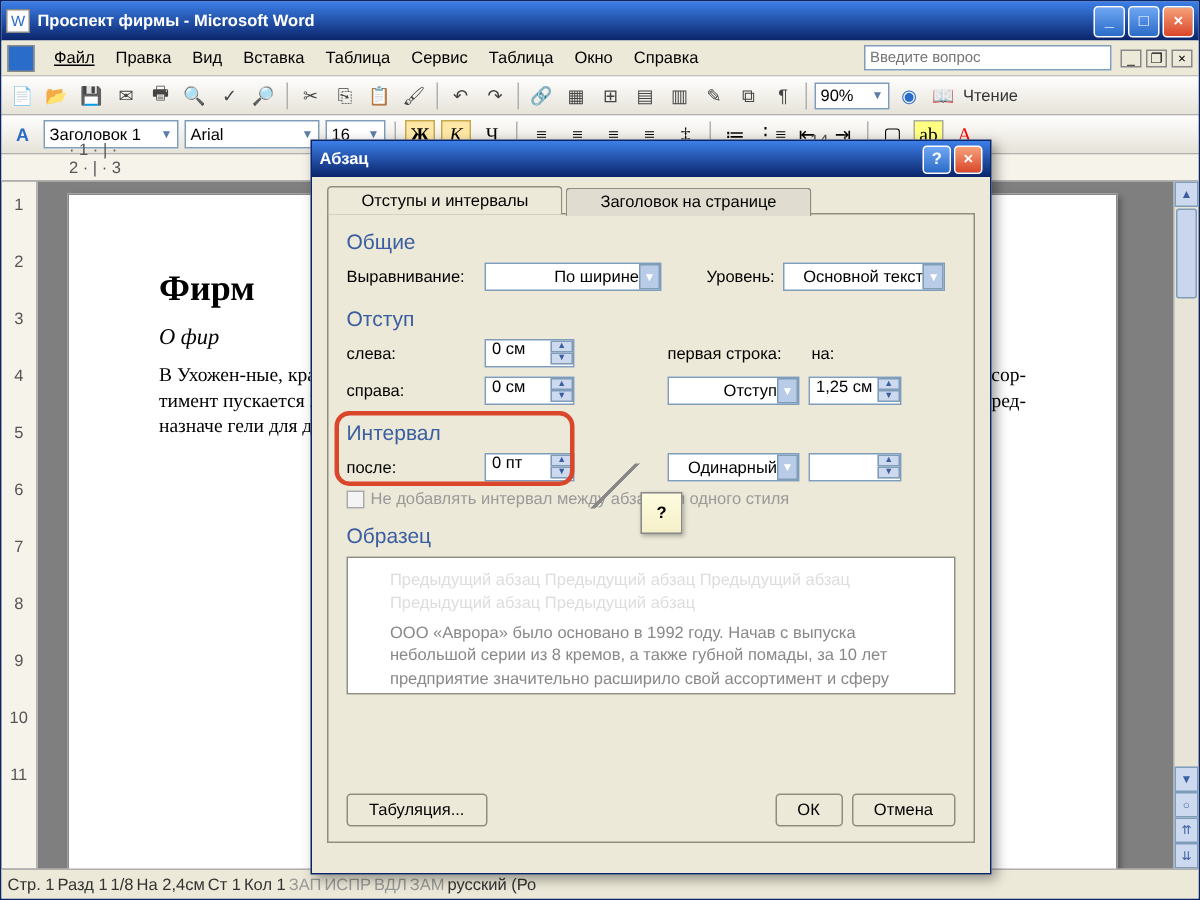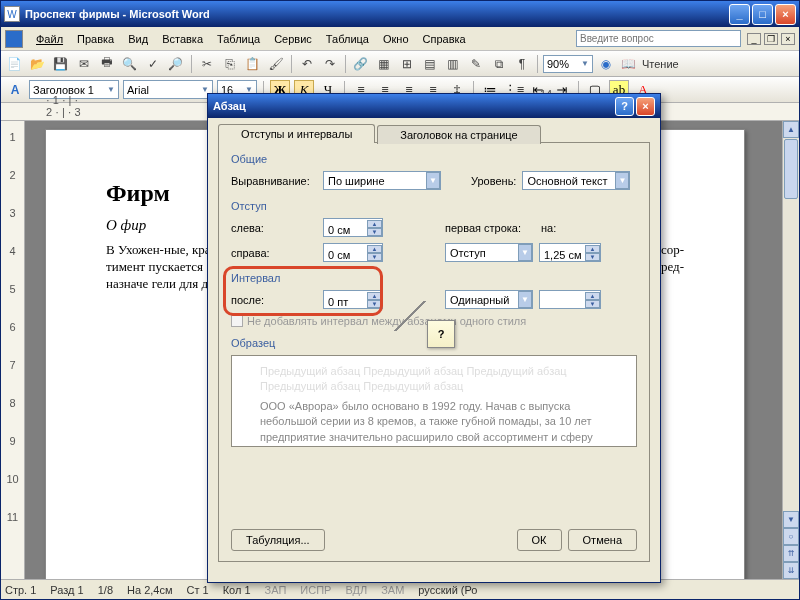--- a/index.html
+++ b/index.html
@@ -31,40 +31,40 @@
 .fbtn.act{border:1px solid #c8a950;background:#ffe8a6}
 .ruler{height:18px;background:#f5f3ea;border-bottom:1px solid #b0b0b0;display:flex;align-items:center;padding-left:45px;font-size:8px;color:#555;letter-spacing:0}
 .ruler span{display:inline-block;width:38px}
 .docarea{flex:1;background:#7f7f7f;position:relative;overflow:hidden;display:flex}
 .vruler{width:24px;background:#f5f3ea;border-right:1px solid #b0b0b0;padding-top:10px;font-size:8px;color:#555;text-align:center}
 .vruler div{height:38px}
 .page{position:absolute;left:44px;top:8px;width:700px;height:560px;background:#fff;border:1px solid #888;box-shadow:2px 2px 4px rgba(0,0,0,.3);padding:50px 60px}
 .page h1{font-family:'Times New Roman',serif;font-size:24px;font-weight:bold;margin-bottom:10px}
 .page .sub{font-family:'Times New Roman',serif;font-style:italic;font-size:15px;margin-bottom:8px}
 .page p{font-family:'Times New Roman',serif;font-size:13px;line-height:1.3;text-align:justify}
-.statusbar{height:20px;background:#ece9d8;border-top:1px solid #b0b0b0;display:flex;align-items:center;font-size:10px;color:#333;padding:0 4px;gap:14px}
+.statusbar{height:20px;background:#ece9d8;border-top:1px solid #b0b0b0;display:flex;align-items:center;font-size:10px;color:#333;padding:0 4px;gap:2px}
 .statusbar .dim{color:#999}
 .dialog{position:absolute;left:207px;top:93px;width:454px;height:490px;border:1px solid #0a246a;background:#ece9d8;box-shadow:3px 3px 8px rgba(0,0,0,.4);display:flex;flex-direction:column}
 .dlgtitle{height:24px;background:linear-gradient(#3c7fe8,#0a246a);display:flex;align-items:center;color:#fff;padding:0 5px;font-weight:bold}
 .dlgtitle .t{flex:1}
 .dlgtitle .hb,.dlgtitle .cb{width:19px;height:19px;border:1px solid #fff;border-radius:3px;display:flex;align-items:center;justify-content:center;margin-left:2px;font-size:11px}
 .dlgtitle .hb{background:linear-gradient(#6fa6f2,#2a6cc9)}
 .dlgtitle .cb{background:linear-gradient(#f6a27a,#d9462a)}
 .dlgbody{flex:1;padding:6px 10px 10px;position:relative}
 .tabs{display:flex;position:relative;z-index:2}
 .tab{padding:3px 22px;border:1px solid #8f8c80;border-bottom:none;background:#ece9d8;margin-right:2px;border-radius:3px 3px 0 0}
 .tab.inactive{background:#e0ddd0;position:relative;top:1px}
 .tabpane{border:1px solid #8f8c80;background:#ece9d8;padding:10px 12px;margin-top:-1px;height:420px;position:relative}
 .grp{margin-bottom:10px}
-.gtitle{color:#3a5ea0;font-size:11px;margin-bottom:6px}
+.gtitle{color:#3a5ea0;font-size:14px;margin-bottom:6px}
 .row{display:flex;align-items:center;margin-bottom:6px;gap:6px}
 .lbl{width:86px}
-.sel{height:19px;border:1px solid #7f9db9;background:#fff;display:flex;align-items:center;justify-content:space-between;padding:0 4px;font-size:11px}
+.sel{height:19px;border:1px solid #7f9db9;background:#fff;display:flex;align-items:center;justify-content:flex-end;padding:0 4px;font-size:11px}
 .sel .dd{width:14px;text-align:center;color:#fff;background:#b8cce8;border:1px solid #7f9db9;margin-right:-4px;height:17px;line-height:15px;font-size:8px}
-.spin{height:19px;border:1px solid #7f9db9;background:#fff;display:flex;align-items:flex-end;padding:0 0 0 4px;font-size:11px}
+.spin{height:19px;border:1px solid #7f9db9;background:#fff;display:flex;align-items:flex-start;padding:0 0 0 4px;font-size:11px}
 .spin .val{flex:1}
 .spinbtns{width:15px;display:flex;flex-direction:column}
 .spinbtns div{height:8px;background:#cdd9ee;border:1px solid #7f9db9;font-size:6px;text-align:center;line-height:6px;color:#3a5ea0}
 .chk{display:flex;align-items:center;gap:4px;color:#999}
 .chk .box{width:12px;height:12px;border:1px solid #aaa;background:#f4f4f4}
 .preview{border:1px solid #8f8c80;background:#fff;height:92px;margin-top:4px;padding:8px 28px;font-size:6px;color:#bbb;line-height:1.4;overflow:hidden}
 .dlgbtns{position:absolute;bottom:10px;left:12px;right:12px;display:flex;align-items:center}
 .btn{height:22px;padding:0 14px;border:1px solid #8f8c80;background:#ece9d8;border-radius:3px;margin-left:6px}
 .callout{position:absolute;border:3px solid #d9462a;border-radius:10px;pointer-events:none}
 .tooltip{position:absolute;width:28px;height:28px;background:linear-gradient(#fefce0,#f5f0c8);border:1px solid #888;display:flex;align-items:center;justify-content:center;font-weight:bold;font-size:14px;box-shadow:1px 1px 3px rgba(0,0,0,.3)}

